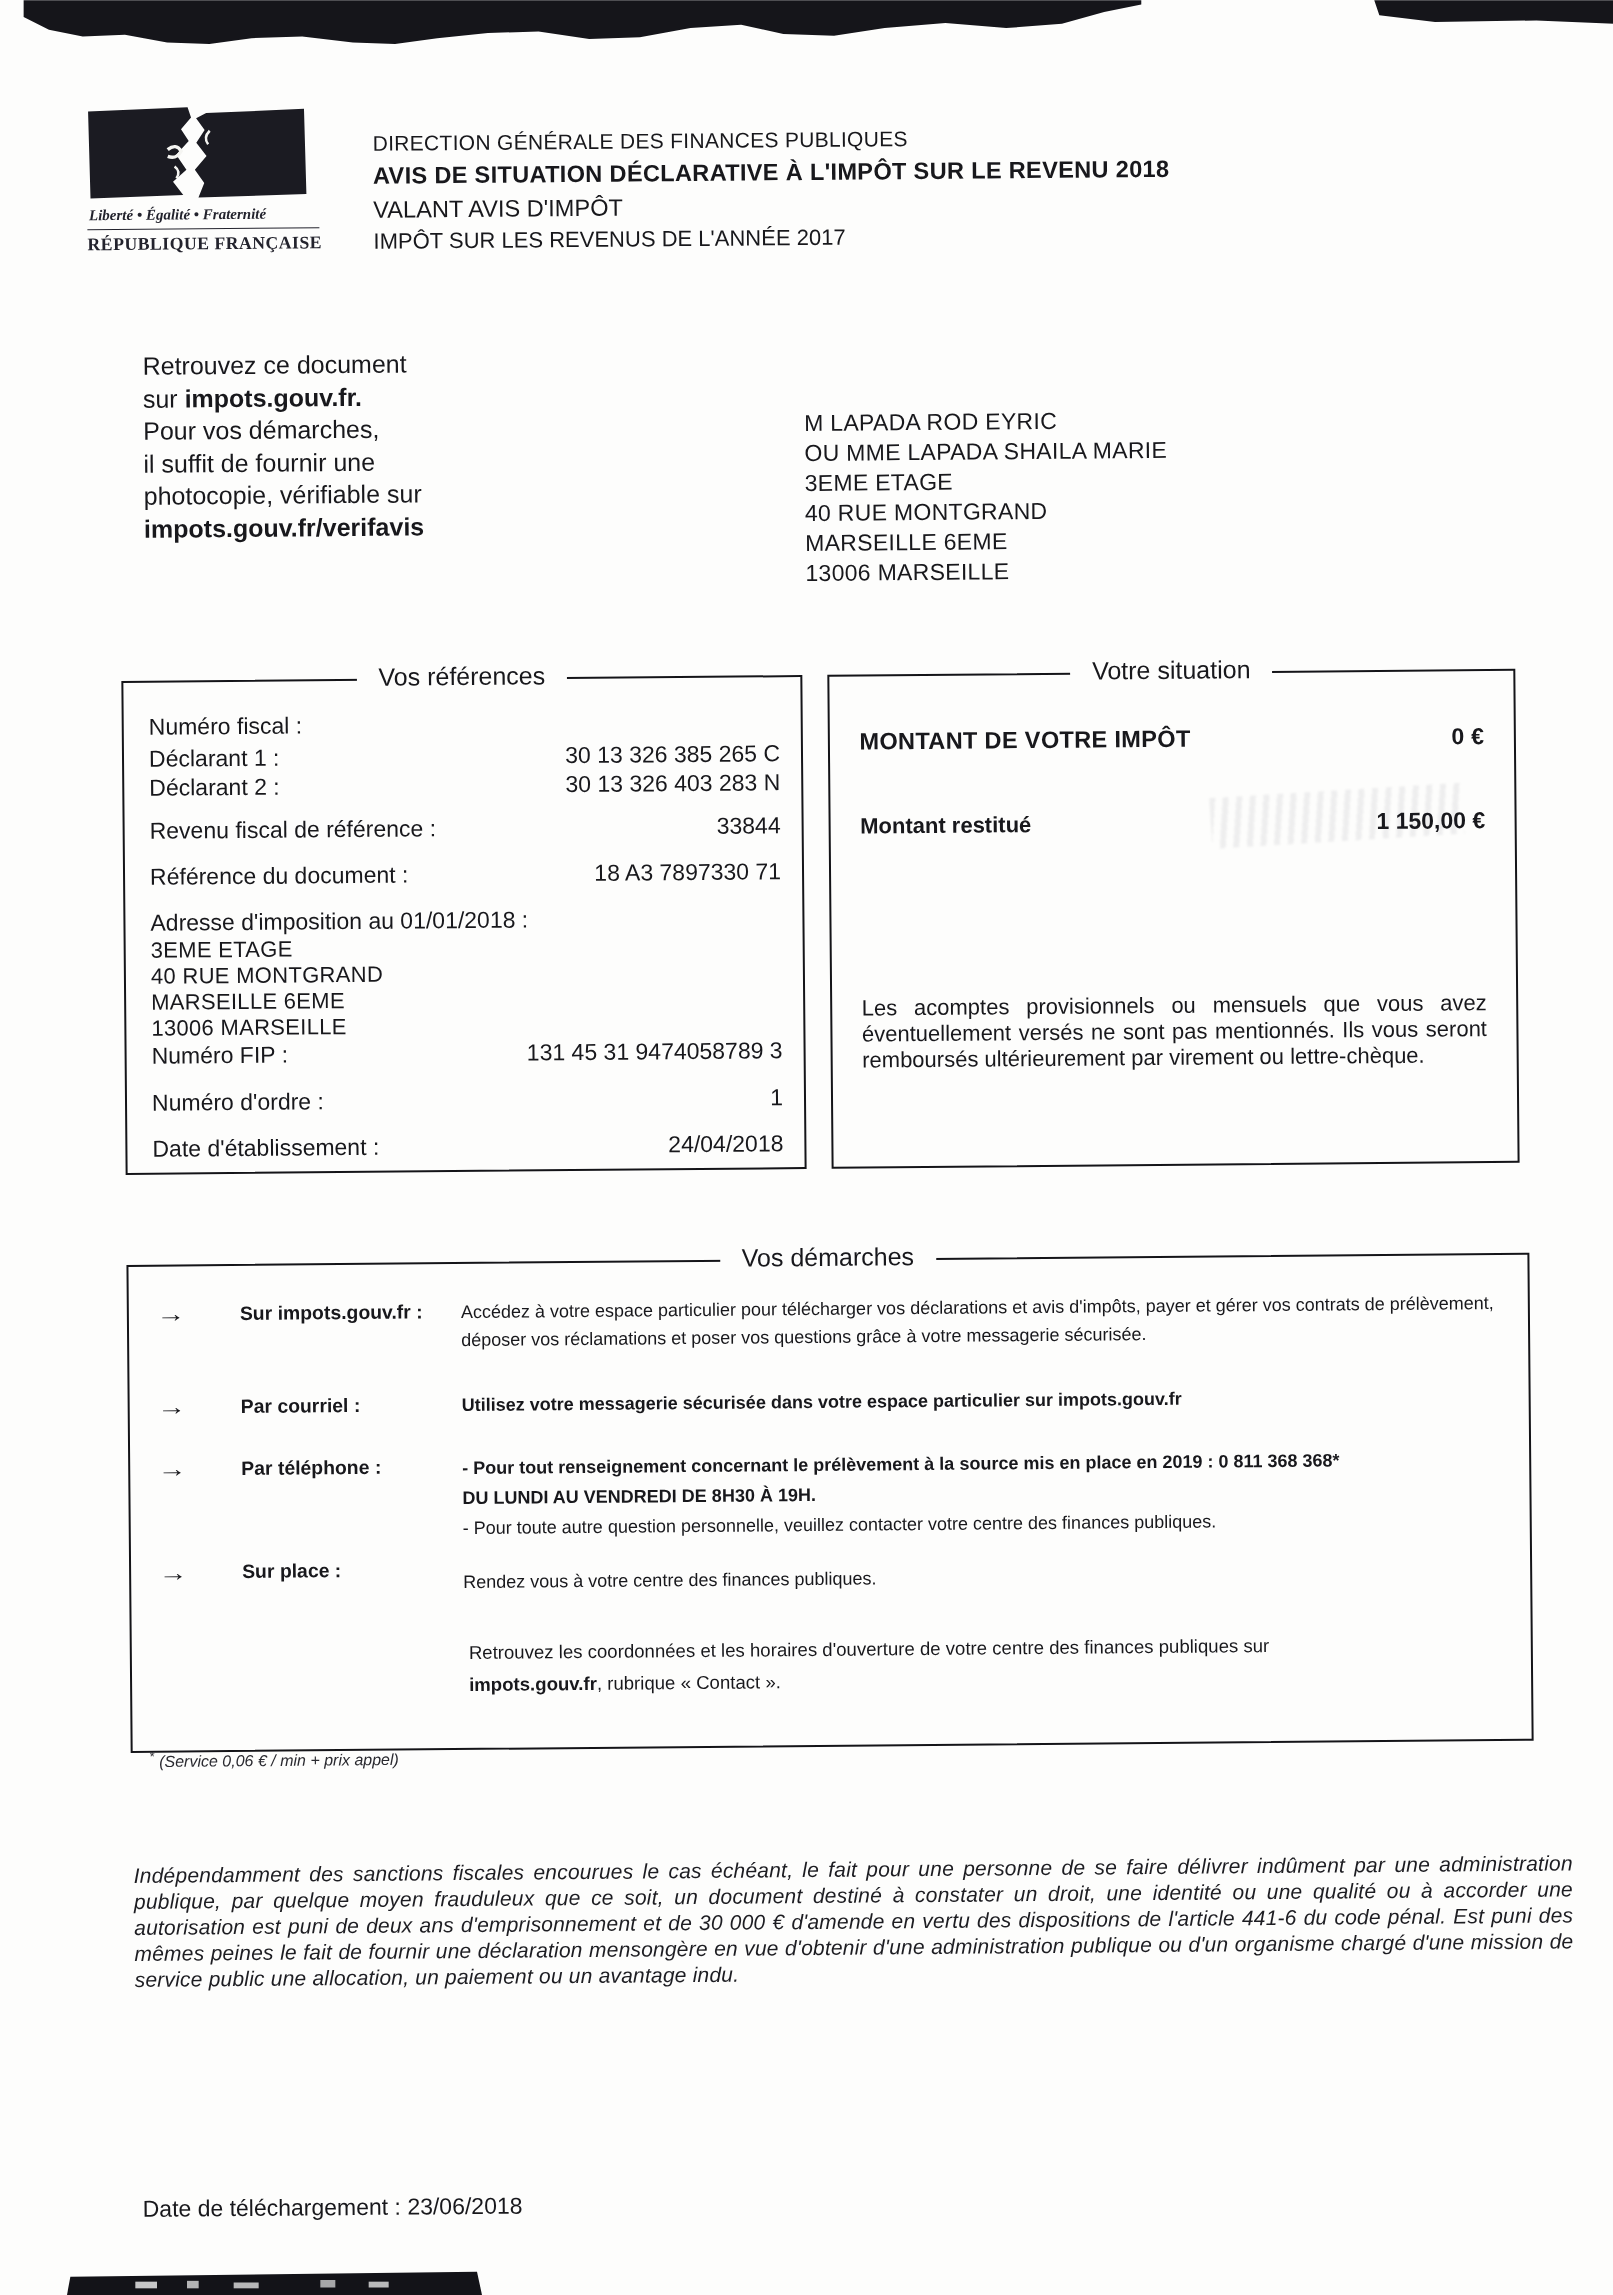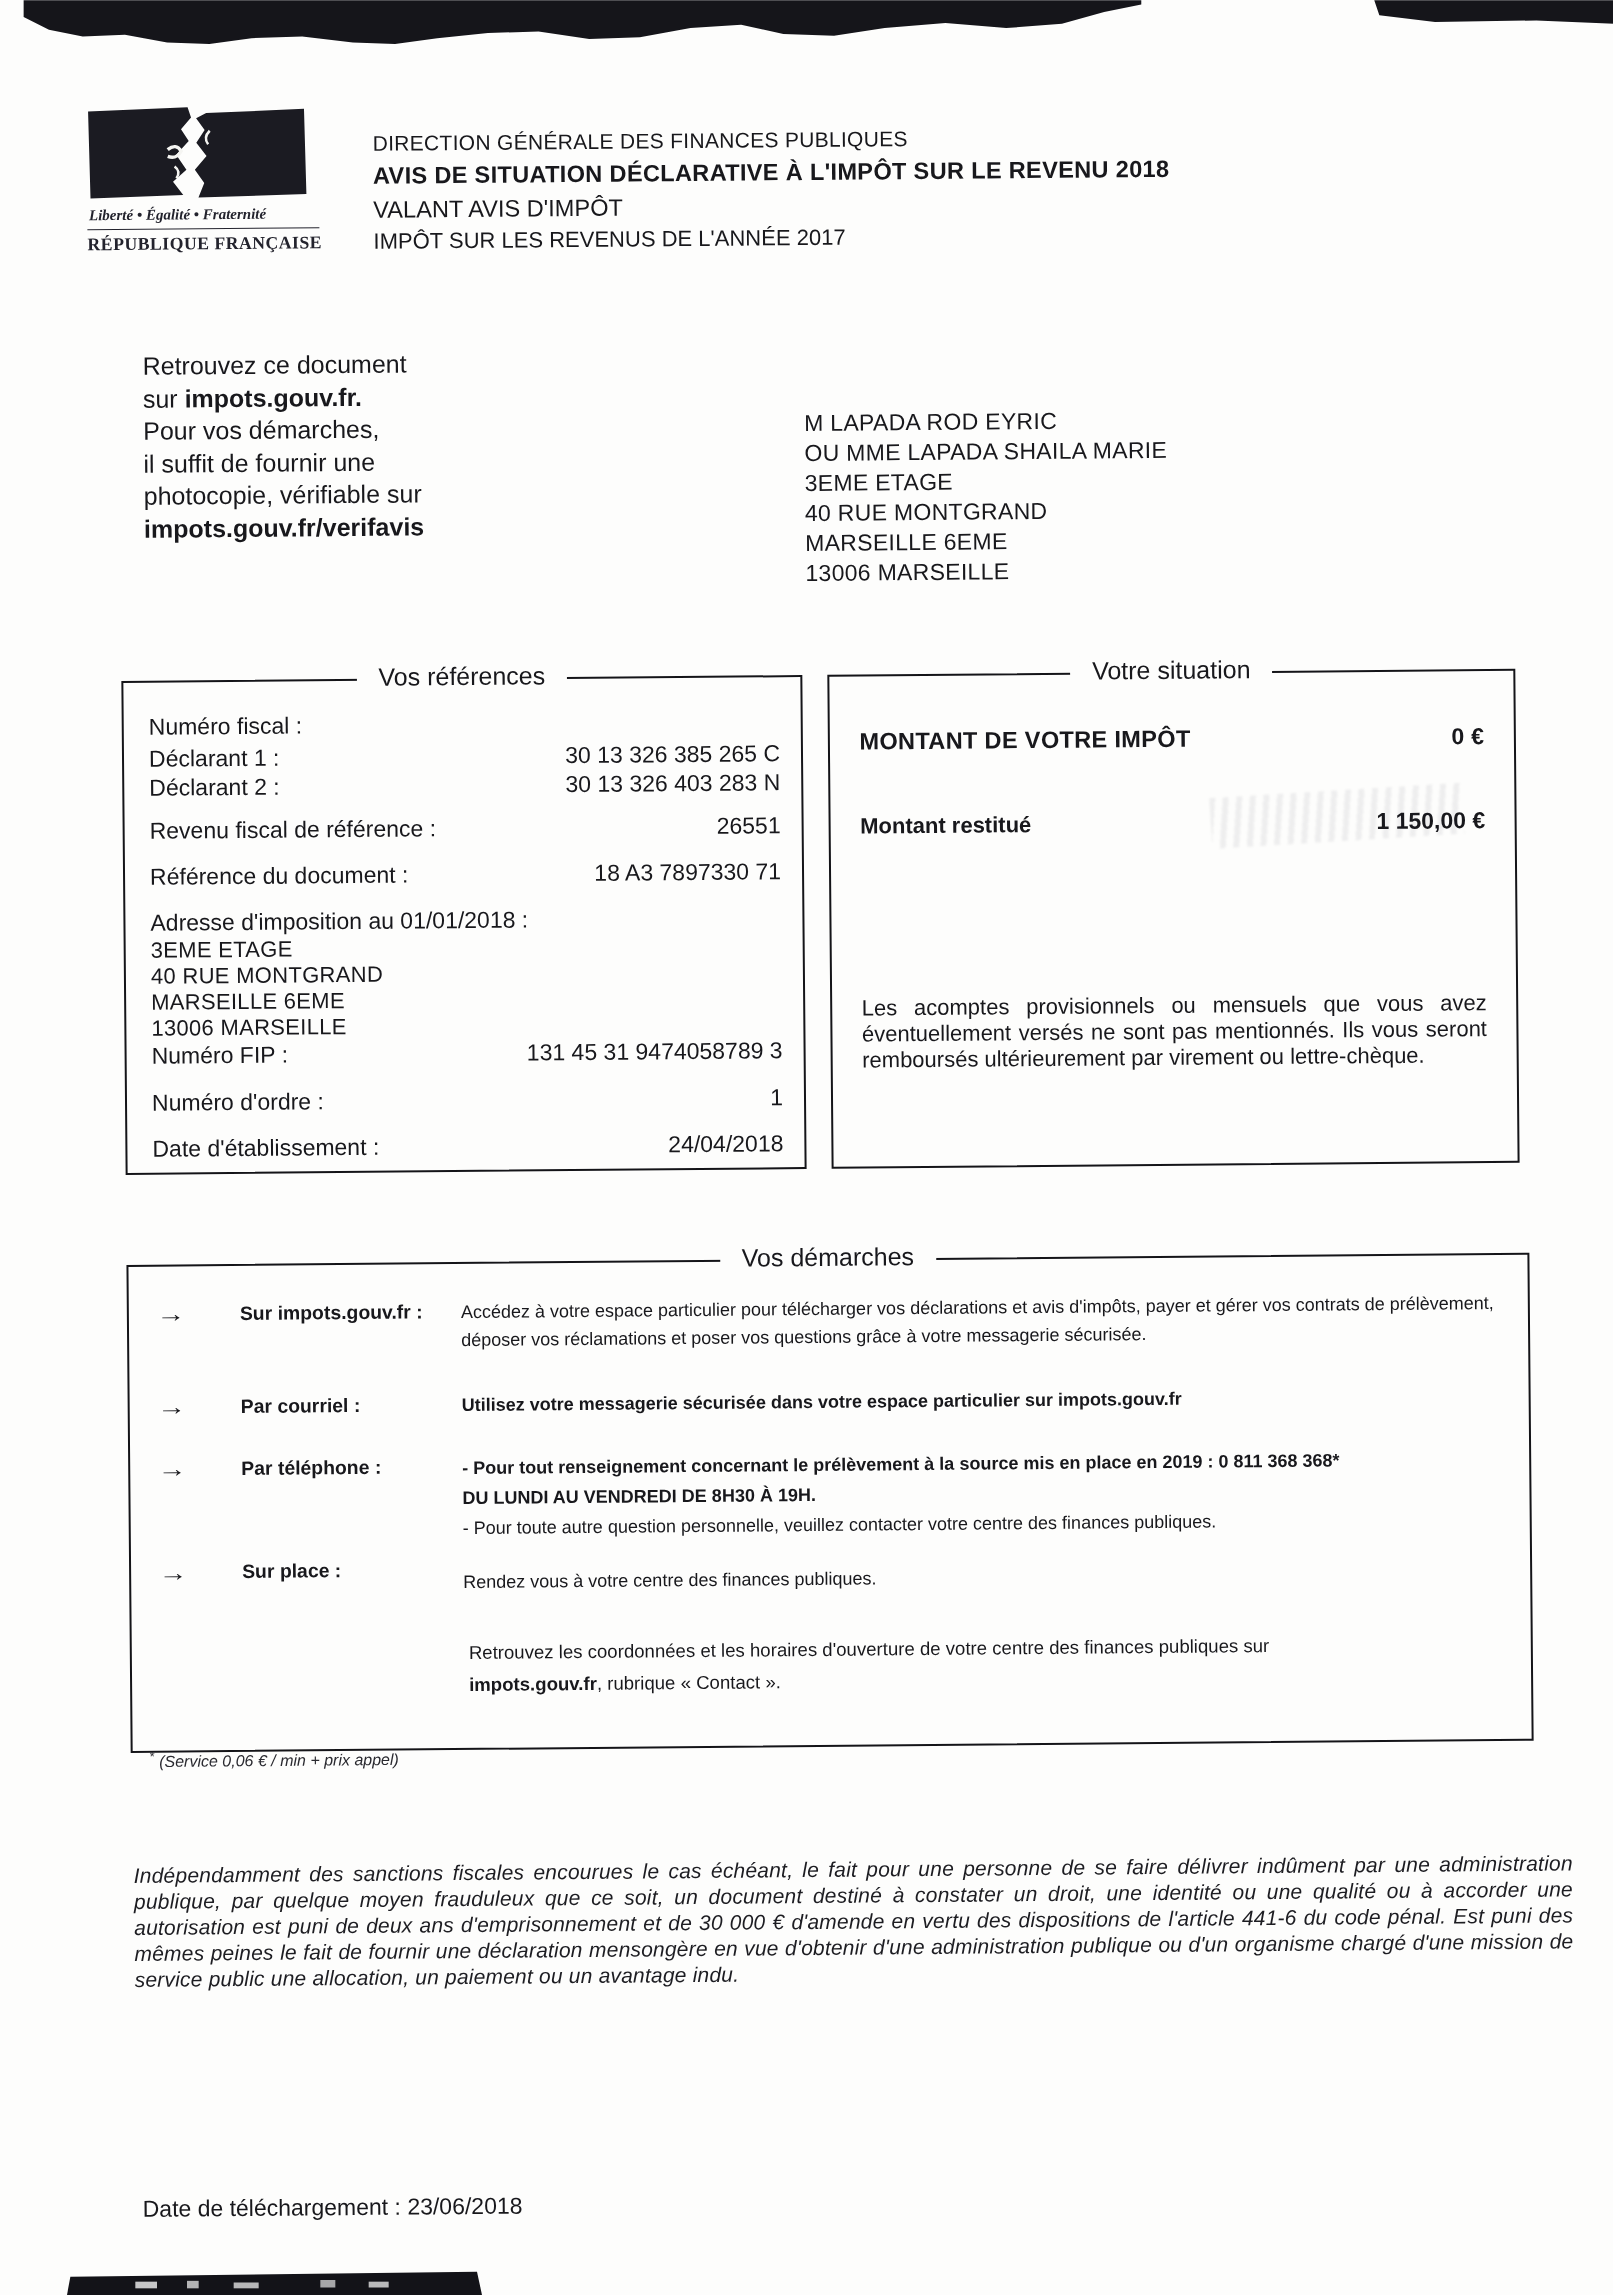--- a/index.html
+++ b/index.html
@@ -168,21 +168,21 @@
       <div class="row mt4">
         <span>Déclarant 1 :</span>
         <span class="val">30 13 326 385 265 C</span>
       </div>
       <div class="row">
         <span>Déclarant 2 :</span>
         <span class="val">30 13 326 403 283 N</span>
       </div>
       <div class="row mt16">
         <span>Revenu fiscal de référence :</span>
-        <span class="val">26551</span>
+        <span class="val">33844</span>
       </div>
       <div class="row mt20">
         <span>Référence du document :</span>
         <span class="val">18 A3 7897330 71</span>
       </div>
 
       <div class="lbl-only mt20">Adresse d'imposition au 01/01/2018 :</div>
       <div class="addr-line">3EME ETAGE</div>
       <div class="addr-line">40 RUE MONTGRAND</div>
       <div class="addr-line">MARSEILLE 6EME</div>

